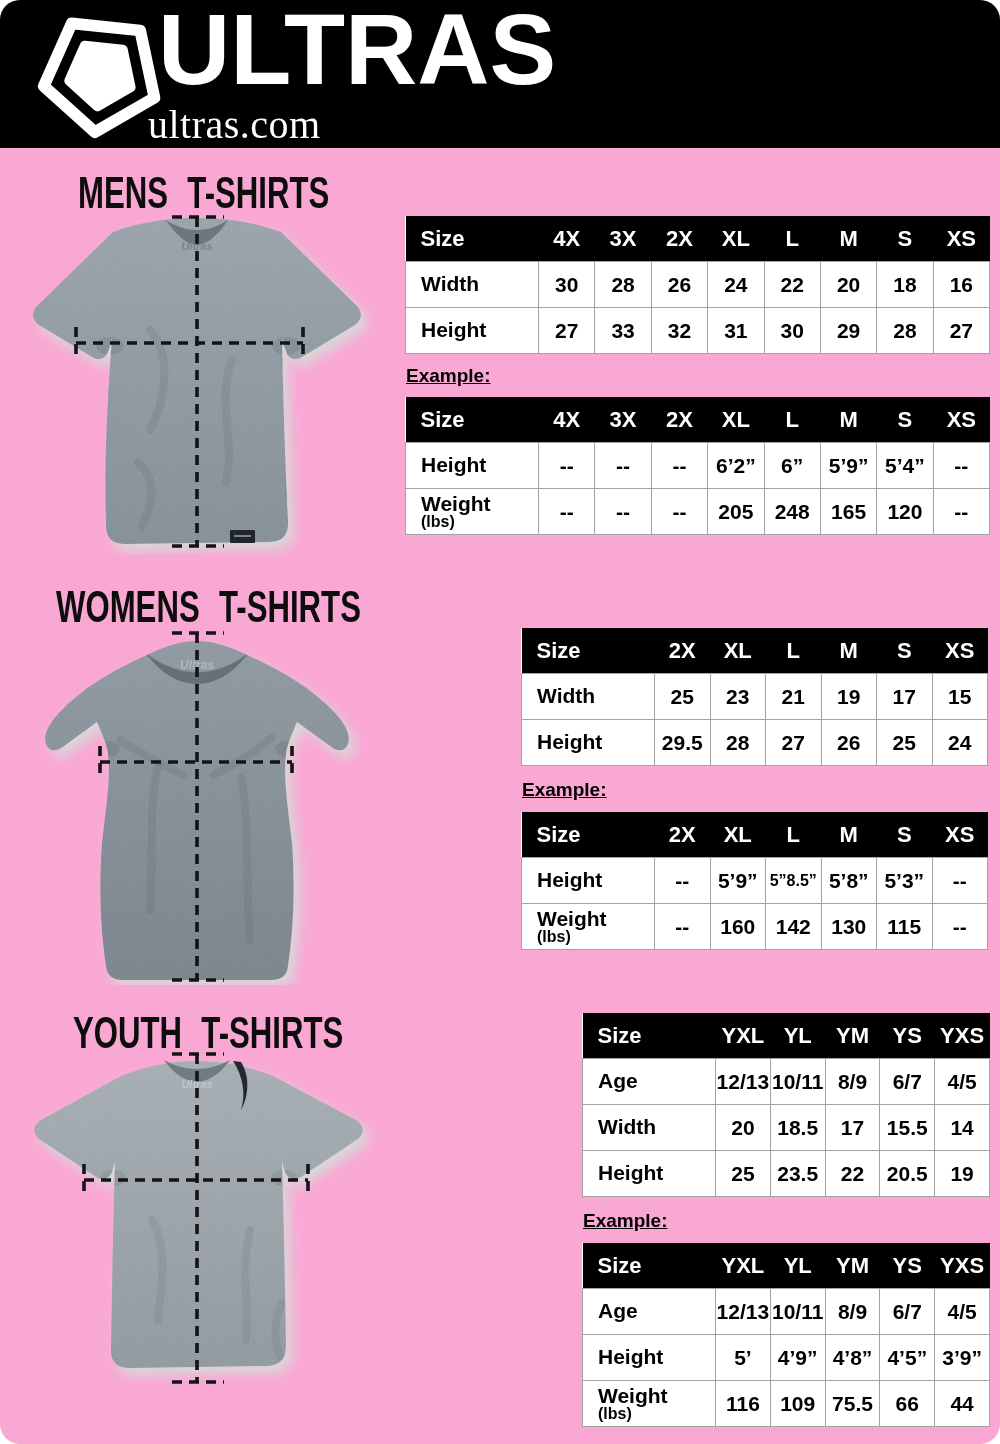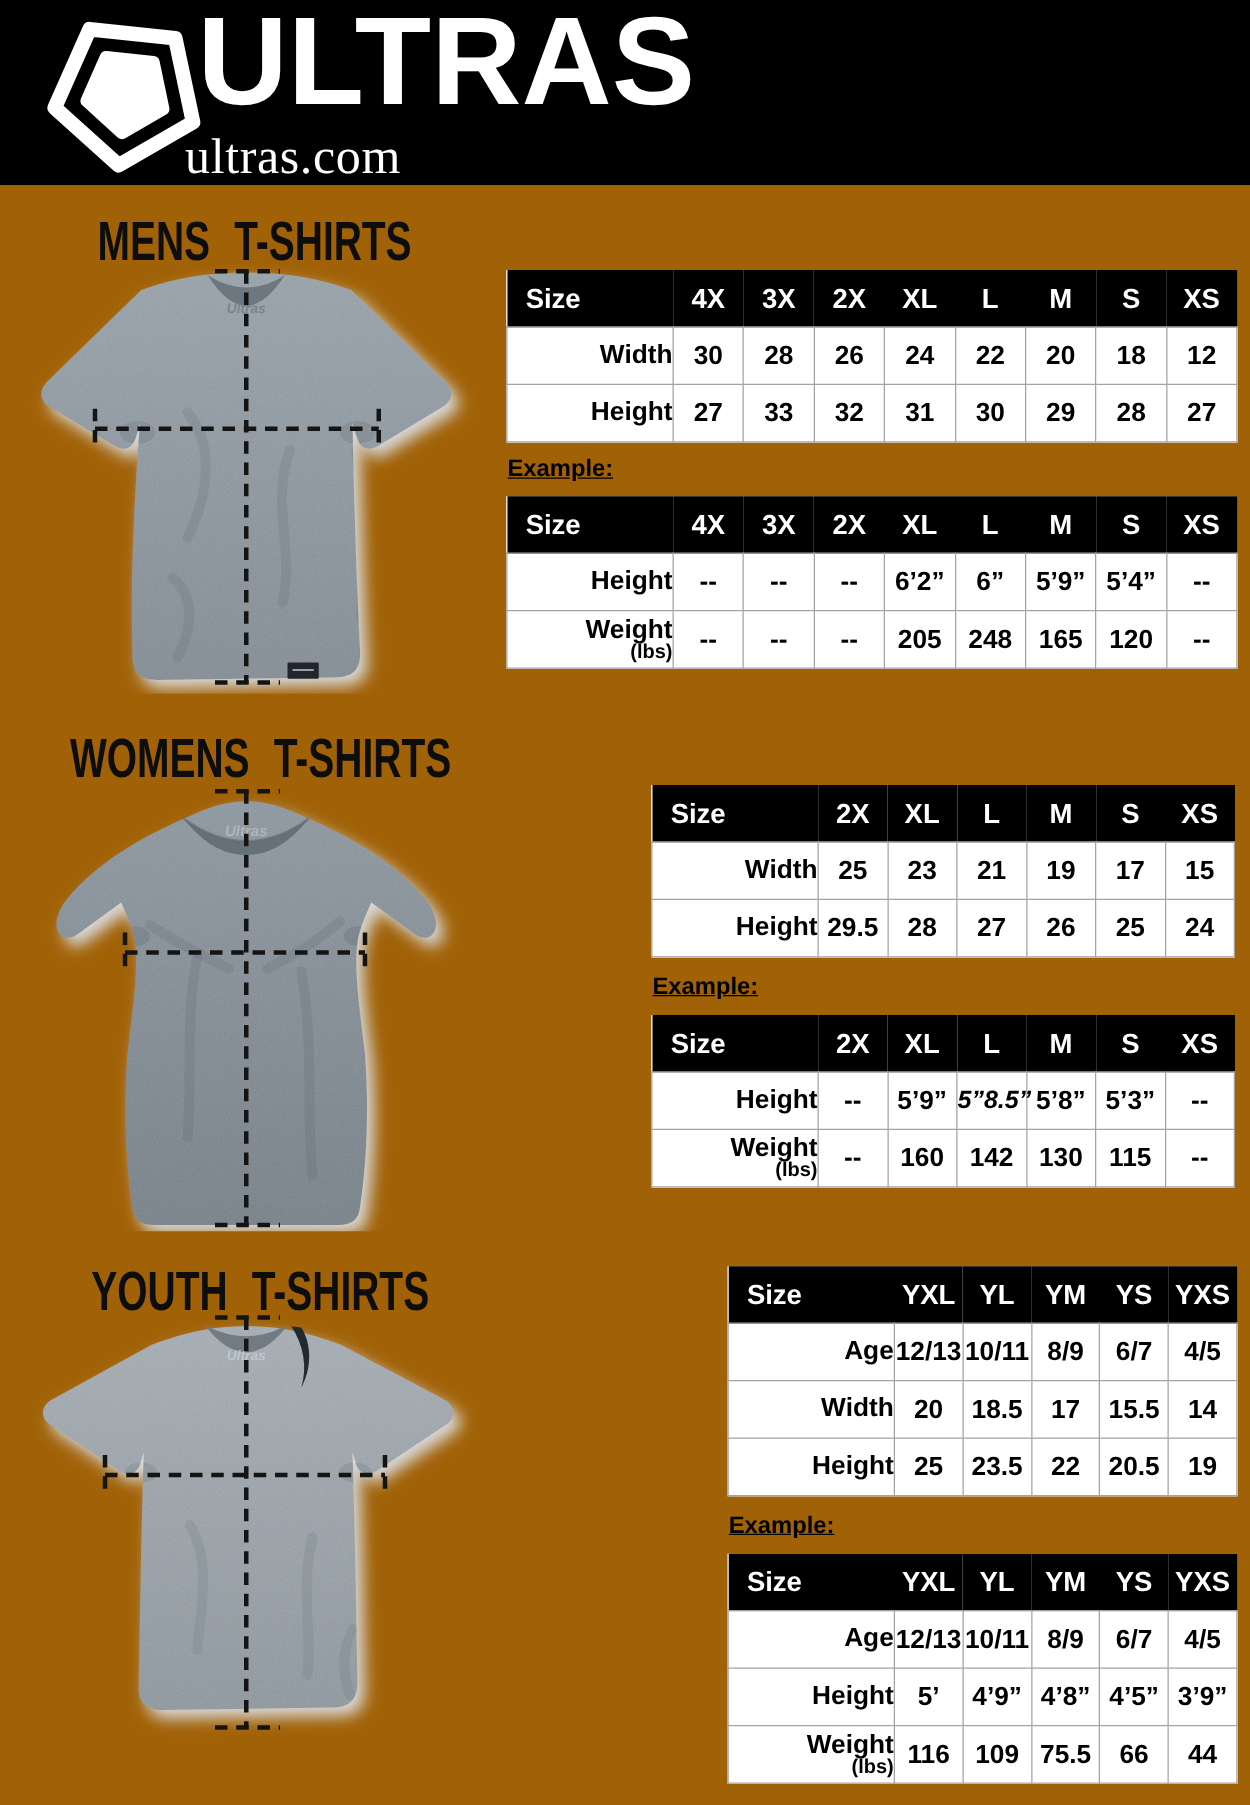--- a/index.html
+++ b/index.html
@@ -1,18 +1,18 @@
 <!DOCTYPE html>
 <html><head>
 <meta charset="utf-8">
 <style>
   html,body { margin:0; padding:0; background:#ffffff; }
   .page {
     position:relative; width:1000px; height:1444px; overflow:hidden;
-    background:#a16207; font-family:"Liberation Sans", sans-serif;
+    background:#f9a8d4; font-family:"Liberation Sans", sans-serif;border-radius:20px;
   }
   
   .topbar { position:absolute; left:0; top:0; width:1000px; height:148px; background:#000; }
   .logo { position:absolute; left:36px; top:6px; width:130px; height:136px; }
   .brand {
     position:absolute; left:158px; top:-6px; color:#fff;
     font-size:100px; font-weight:bold; line-height:1.1; letter-spacing:0px; white-space:nowrap;
   }
   .site {
     position:absolute; left:148px; top:101px; color:#fff;
@@ -30,24 +30,24 @@
   }
   table.size-table th {
     background:#000; color:#fff; font-size:22px; font-weight:bold;
     height:45px; padding:0; border:0;
   }
   table.size-table th:first-child { text-align:left; padding-left:15px; width:118px; }
   table.size-table td {
     border:1px solid #a3a3a3; font-size:21px; font-weight:bold; text-align:center;
     height:45px; padding:0; color:#000; background:#fff;
   }
-  table.size-table td.row-label { text-align:right; padding-left:15px; font-size:21px; }
+  table.size-table td.row-label { text-align:left; padding-left:15px; font-size:21px; }
   table.size-table td.row-label .sub { font-size:16px; line-height:1.0; margin-top:-1px; font-weight:bold; }
   table.size-table td.row-label .main { line-height:1.05; }
-  table.size-table td.small { font-size:20px;font-style:italic; }
+  table.size-table td.small { font-size:16px; }
   .example-label { position:absolute; font-size:19px; font-weight:bold; color:#000;text-decoration:underline; }
   .shirt { position:absolute; }
 </style>
 </head>
 <body>
 
 <div class="page">
 
   <header class="topbar">
     <svg class="logo" viewBox="0 0 100 100">
@@ -127,21 +127,21 @@
             <td class="row-label">
               <div class="main">Width</div>
             </td>
             <td>30</td>
             <td>28</td>
             <td>26</td>
             <td>24</td>
             <td>22</td>
             <td>20</td>
             <td>18</td>
-            <td>12</td>
+            <td>16</td>
           </tr>
           <tr>
             <td class="row-label">
               <div class="main">Height</div>
             </td>
             <td>27</td>
             <td>33</td>
             <td>32</td>
             <td>31</td>
             <td>30</td>

